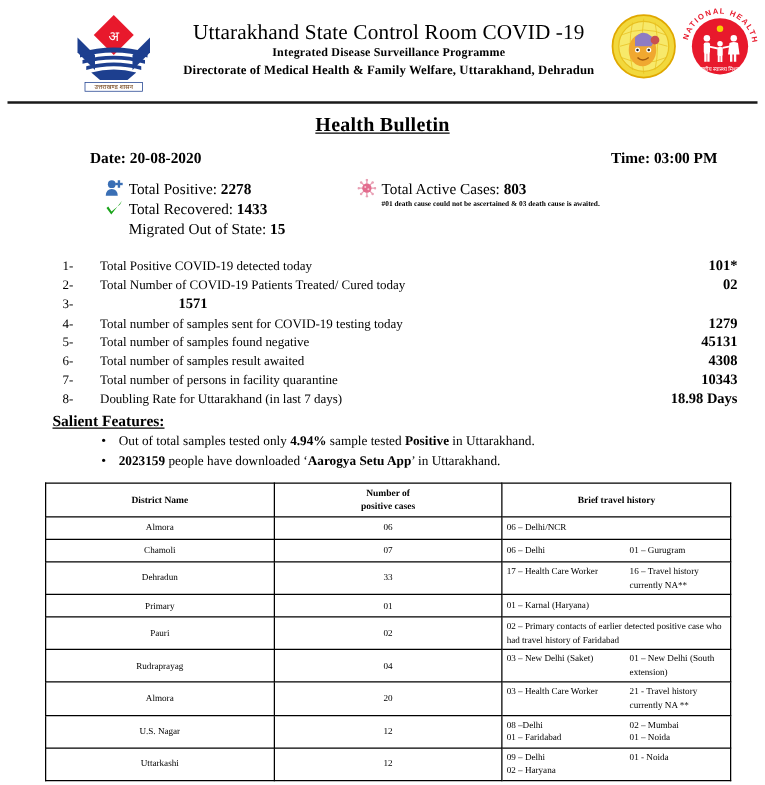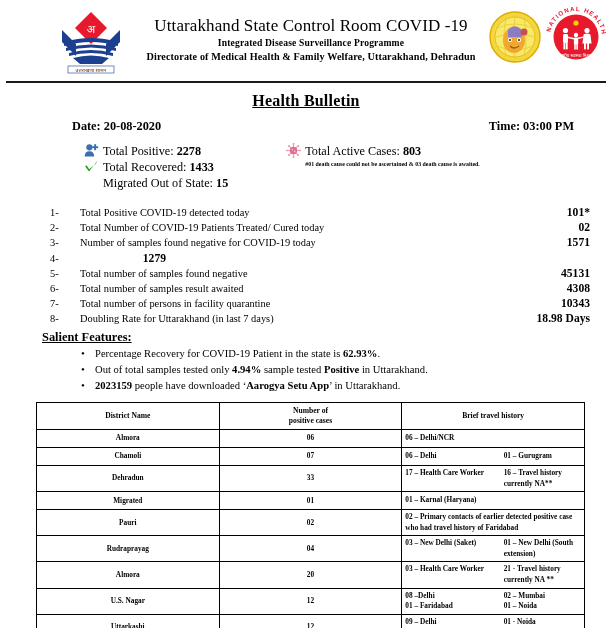--- a/index.html
+++ b/index.html
@@ -200,21 +200,20 @@
     font-weight: bold;
     text-align: center;
     padding: 3px 2px;
     font-size: 7.6px;
     line-height: 1.35;
   }
   table.dtable td {
     padding: 2px 3px;
     line-height: 1.4;
     height: 13px;
-    font-weight: bold;
   }
   td.c-dist { text-align: center; width: 92px; }
   td.c-num  { text-align: center; width: 62px; }
   td.c-th   { text-align: left; padding-left: 4px; }
   .th-row { display: flex; line-height: 1.45; }
   .th-row .ha { flex: 0 0 56%; }
   .th-row .hb { flex: 0 0 44%; }
 </style>
 </head>
 <body>
@@ -390,25 +389,25 @@
     <span class="desc">Total Positive COVID-19 detected today</span>
     <span class="val">101*</span>
   </div>
   <div class="numrow">
     <span class="idx">2-</span>
     <span class="desc">Total Number of COVID-19 Patients Treated/ Cured today</span>
     <span class="val">02</span>
   </div>
   <div class="numrow">
     <span class="idx">3-</span>
-    <span class="desc">Number of samples found negative for COVID-19 today</span>
     <span class="val">1571</span>
   </div>
   <div class="numrow">
     <span class="idx">4-</span>
+    <span class="desc">Total number of samples sent for COVID-19 testing today</span>
     <span class="val">1279</span>
   </div>
   <div class="numrow">
     <span class="idx">5-</span>
     <span class="desc">Total number of samples found negative</span>
     <span class="val">45131</span>
   </div>
   <div class="numrow">
     <span class="idx">6-</span>
     <span class="desc">Total number of samples result awaited</span>
@@ -421,23 +420,20 @@
   </div>
   <div class="numrow">
     <span class="idx">8-</span>
     <span class="desc">Doubling Rate for Uttarakhand (in last 7 days)</span>
     <span class="val">18.98 Days</span>
   </div>
 </div>
 
 <div class="salient-head">Salient Features:</div>
 <ul class="salient-list">
-  <li>
-    <span>Percentage Recovery for COVID-19 Patient in the state is </span><span class="b">62.93%</span><span>.</span>
-  </li>
   <li>
     <span>Out of total samples tested only </span><span class="b">4.94%</span><span> sample tested </span><span class="b">Positive</span><span> in Uttarakhand.</span>
   </li>
   <li>
     <span class="b">2023159</span><span> people have downloaded ‘</span><span class="b">Aarogya Setu App</span><span>’ in Uttarakhand.</span>
   </li>
 </ul>
 
 <div class="tbl-wrap">
   <table class="dtable">
@@ -476,21 +472,21 @@
         <td class="c-dist">Dehradun</td>
         <td class="c-num">33</td>
         <td class="c-th">
           <div class="th-row">
               <span class="ha">17 – Health Care Worker</span>
               <span class="hb">16 – Travel history currently NA**</span>
             </div>
         </td>
       </tr>
       <tr>
-        <td class="c-dist">Migrated</td>
+        <td class="c-dist">Primary</td>
         <td class="c-num">01</td>
         <td class="c-th">
           <div class="th-row">
               <span class="ha">01 – Karnal (Haryana)</span>
               <span class="hb"></span>
             </div>
         </td>
       </tr>
       <tr>
         <td class="c-dist">Pauri</td>

